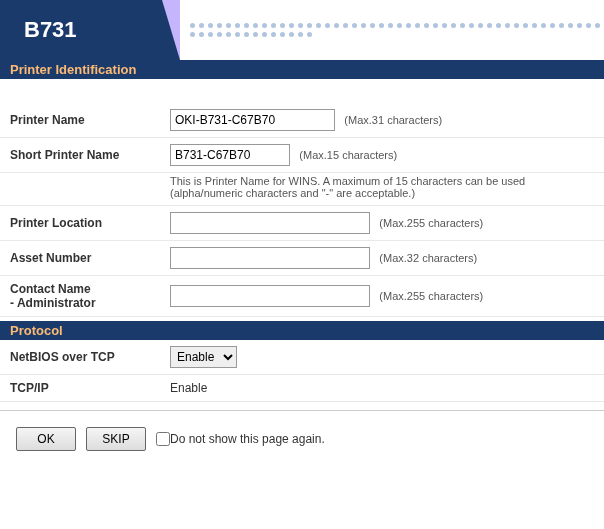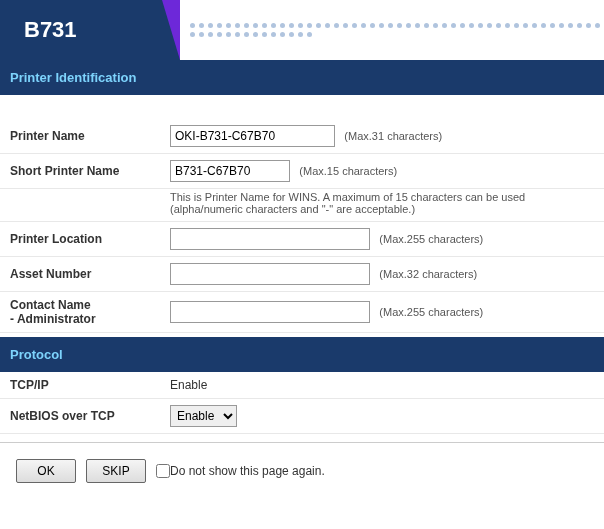--- a/index.html
+++ b/index.html
@@ -10,21 +10,21 @@
       color: #333;
       width: 604px;
       min-height: 529px;
     }
 
     
     .header-area {
       display: flex;
       align-items: stretch;
       height: 60px;
-      background: #6d28d9;
+      background: #c4b5fd;
       justify-content: space-between;
     }
     .header-title-box {
       background: #1a3a6b;
       color: #fff;
       font-size: 22px;
       font-weight: bold;
       padding: 12px 24px;
       display: flex;
       align-items: center;
@@ -48,24 +48,24 @@
     .dot {
       width: 5px;
       height: 5px;
       background: #b0c4de;
       border-radius: 50%;
     }
 
     
     .section-header {
       background: #1a3a6b;
-      color: #7dd3fc;
+      color: #fdba74;
       font-weight: bold;
       font-size: 13px;
-      padding: 10px 10px;
+      padding: 2px 10px;
       width: 100%;
     }
 
     
     .content {
       padding: 0 0 0 0;
     }
 
     
     .form-table {
@@ -289,32 +289,32 @@
     </table>
 
   <div class="section-header" style="margin-top:4px;">
     <span>Protocol</span>
   </div>
 
   <table class="protocol-table">
 
     <tbody>
         <tr>
-      <td class="label-cell">TCP/IP</td>
-      <td>Enable</td>
-    </tr>
-
-    <tr>
       <td class="label-cell">NetBIOS over TCP</td>
       <td>
         <select>
           <option>Enable</option>
           <option>Disable</option>
         </select>
       </td>
+    </tr>
+
+    <tr>
+      <td class="label-cell">TCP/IP</td>
+      <td>Enable</td>
     </tr>
   </tbody>
     </table>
 
 </div>
 
 <div class="footer">
   <button class="btn">OK</button>
   <button class="btn">SKIP</button>
   <label class="checkbox-label">

